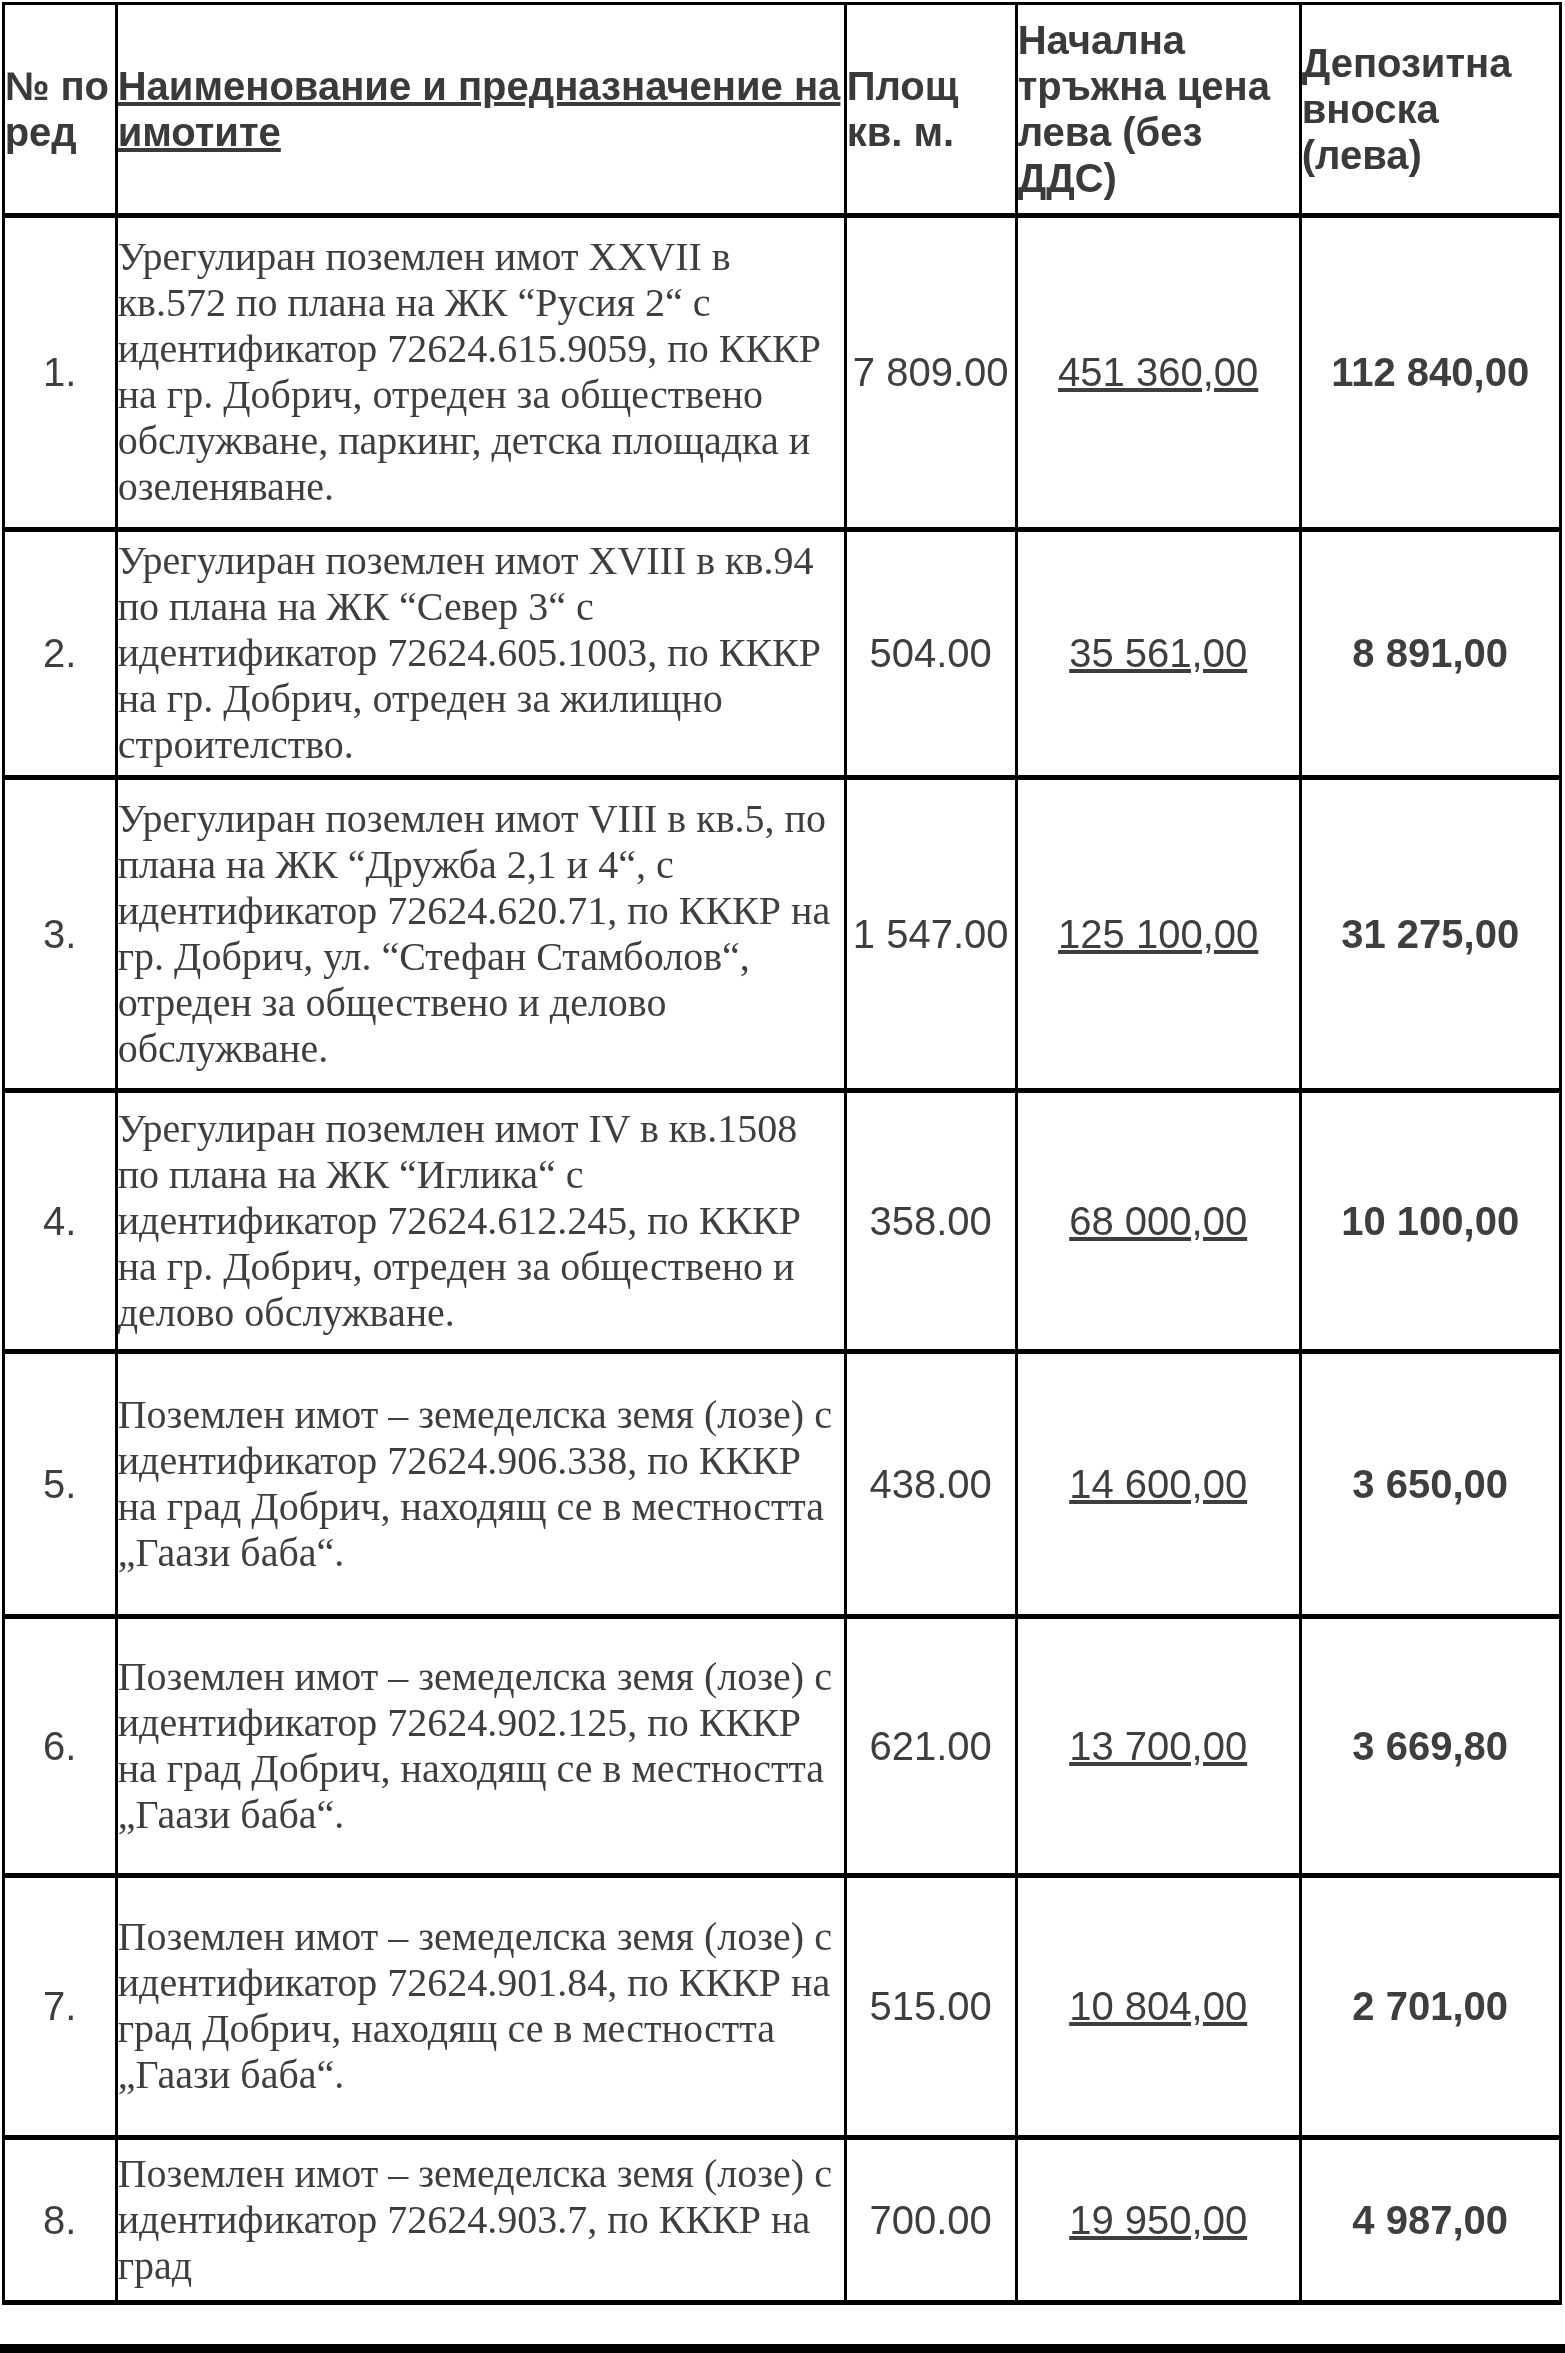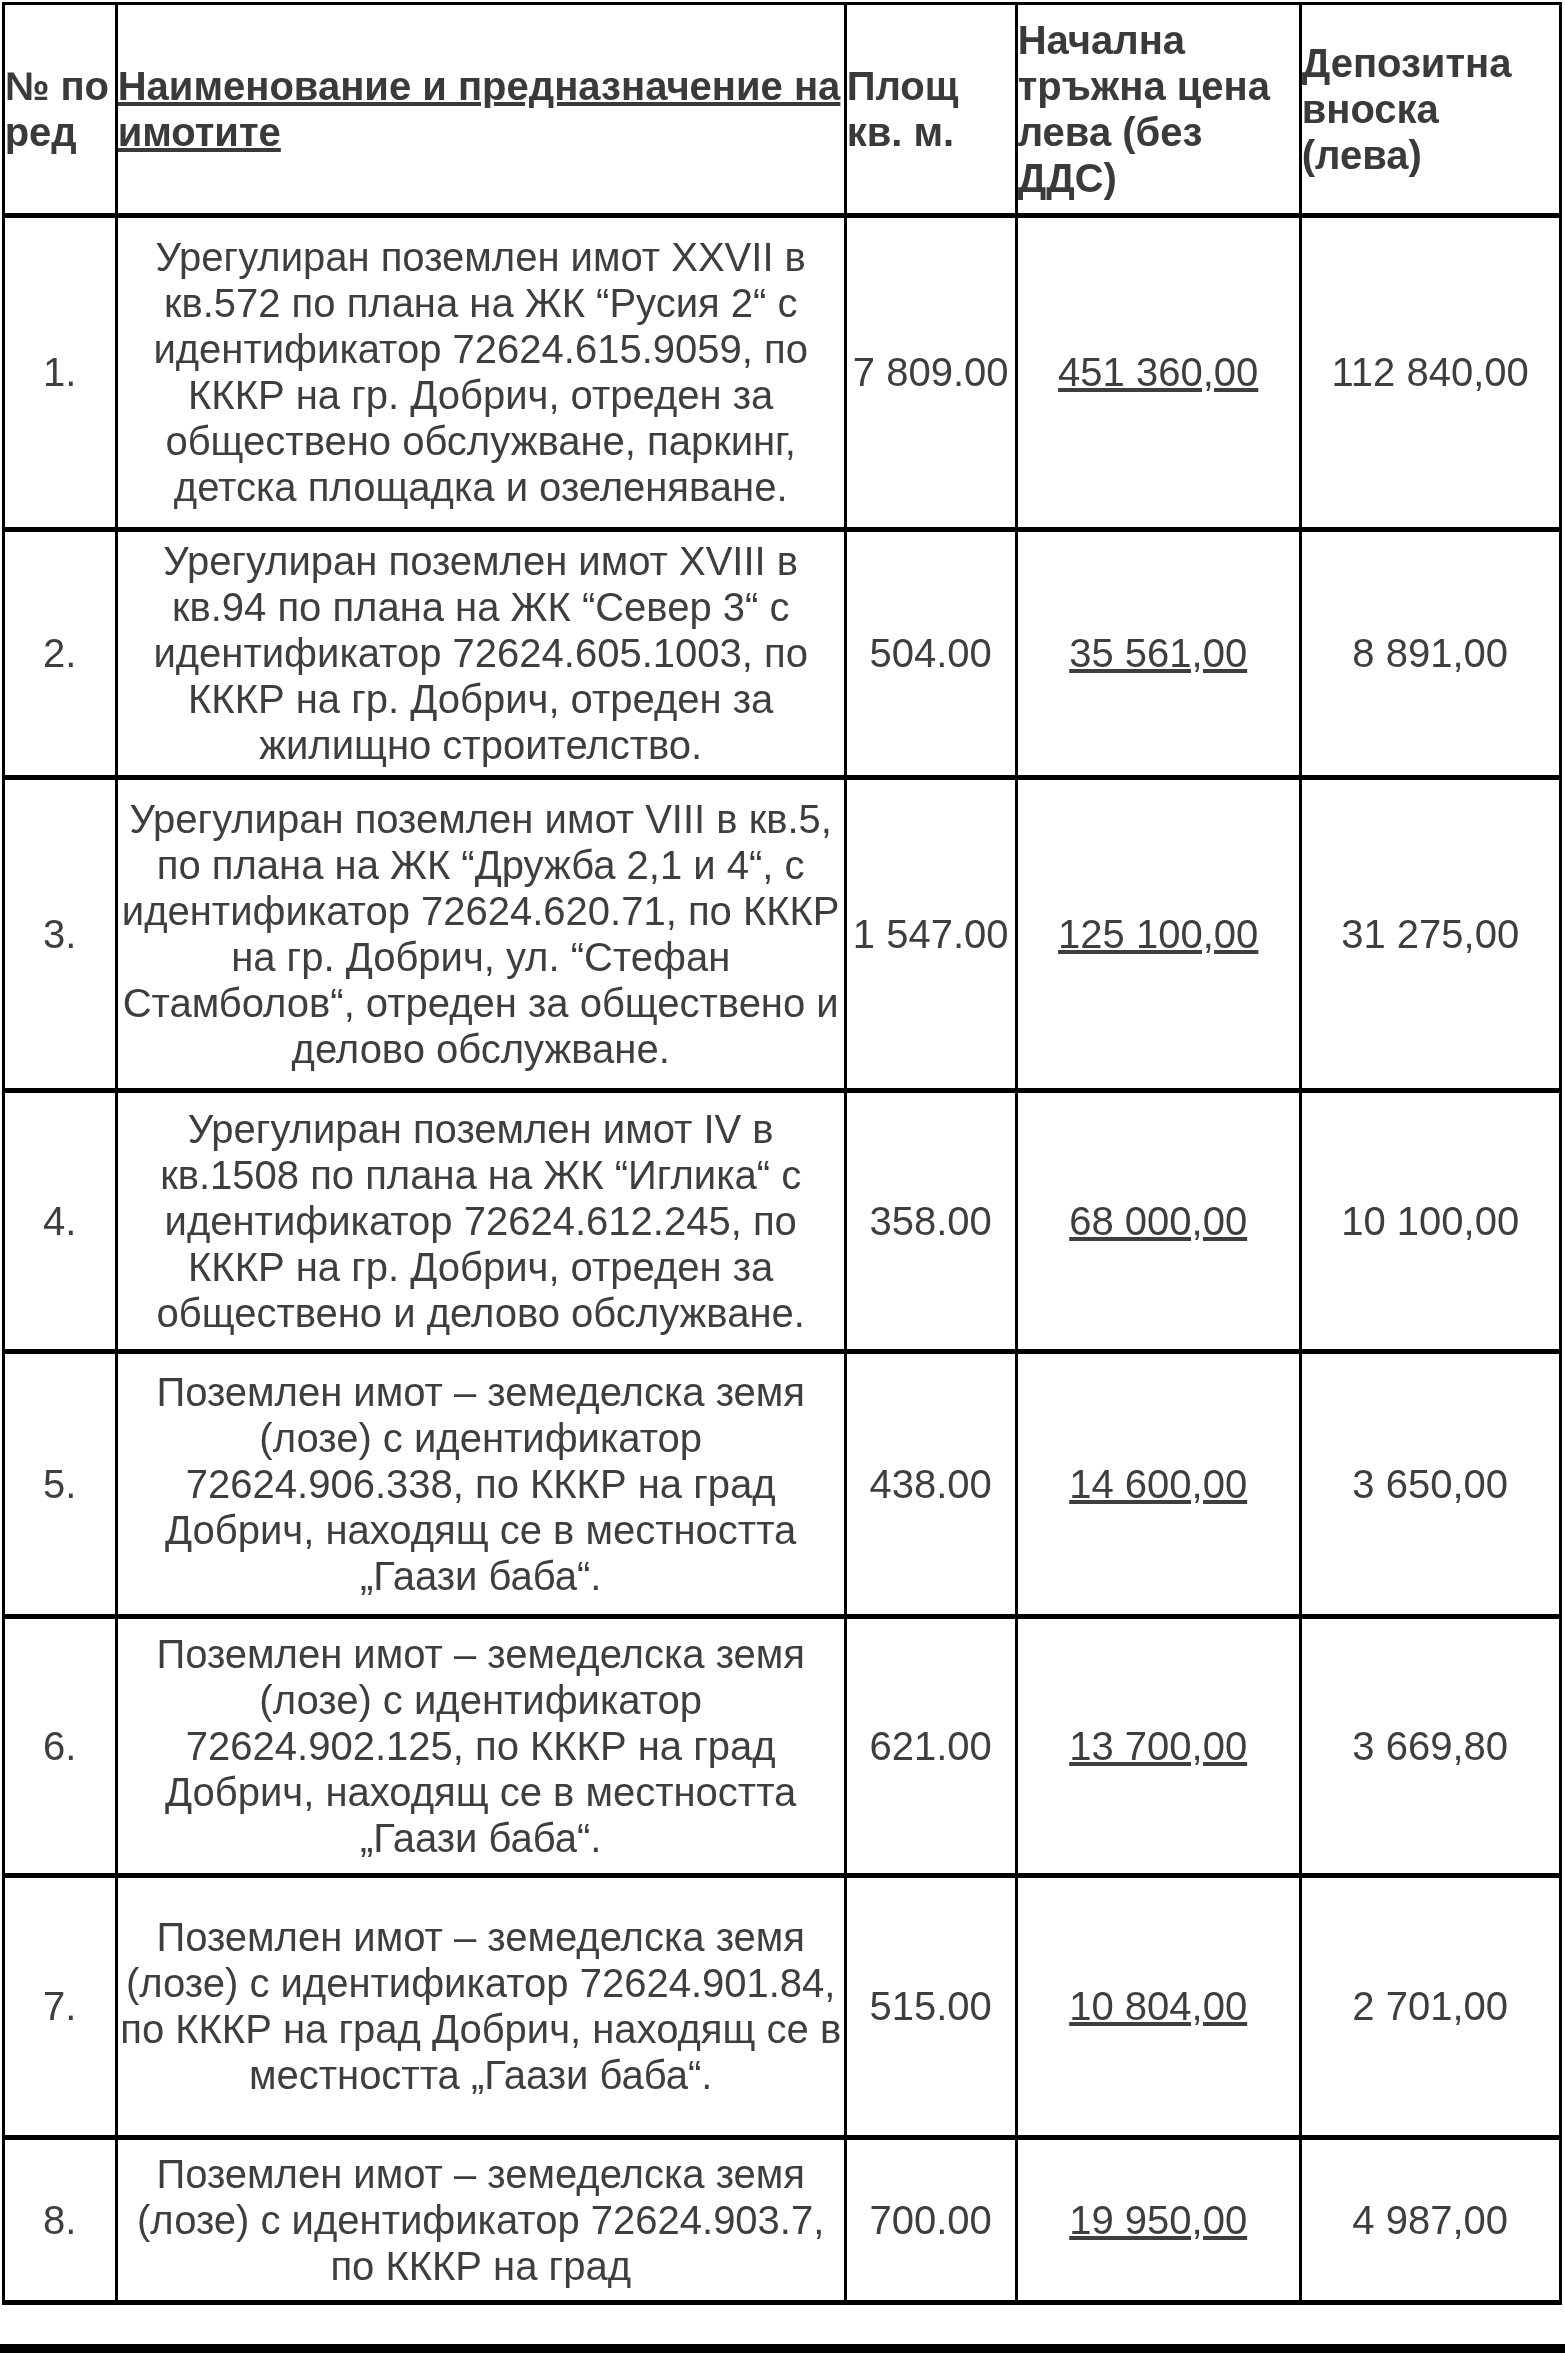--- a/index.html
+++ b/index.html
@@ -45,24 +45,24 @@
     text-align: left;
   }
   
   th.h-num   { padding-left: 10.8px; padding-right: 6.6px; }
   th.h-name  { padding-left: 11.6px; padding-right: 18px; text-decoration: underline; }
   th.h-area  { padding-left: 11.6px; padding-right: 11.6px; }
   th.h-price { padding-left: 8.3px; padding-right: 8.3px; text-align: justify; text-align-last: auto; }
   th.h-dep   { padding-left: 11.6px; padding-right: 11.6px; }
   
   td.c-num   { text-align: center; }
-  td.c-desc  { text-align: center; padding-left: 11.6px; padding-right: 13.3px; }
+  td.c-desc  { text-align: left; padding-left: 11.6px; padding-right: 13.3px; font-family: Liberation Serif, serif; }
   td.c-area  { text-align: center; padding-left: 20px; padding-right: 20px; }
   td.c-price { text-align: center; text-decoration: underline; }
-  td.c-dep   { text-align: center; }
+  td.c-dep   { text-align: center; font-weight: bold; }
   .cut-bar {
     position: absolute;
     left: 0;
     bottom: 0;
     width: 1565px;
     height: 10px;
     background: #000000;
   }
 </style>
 </head>

